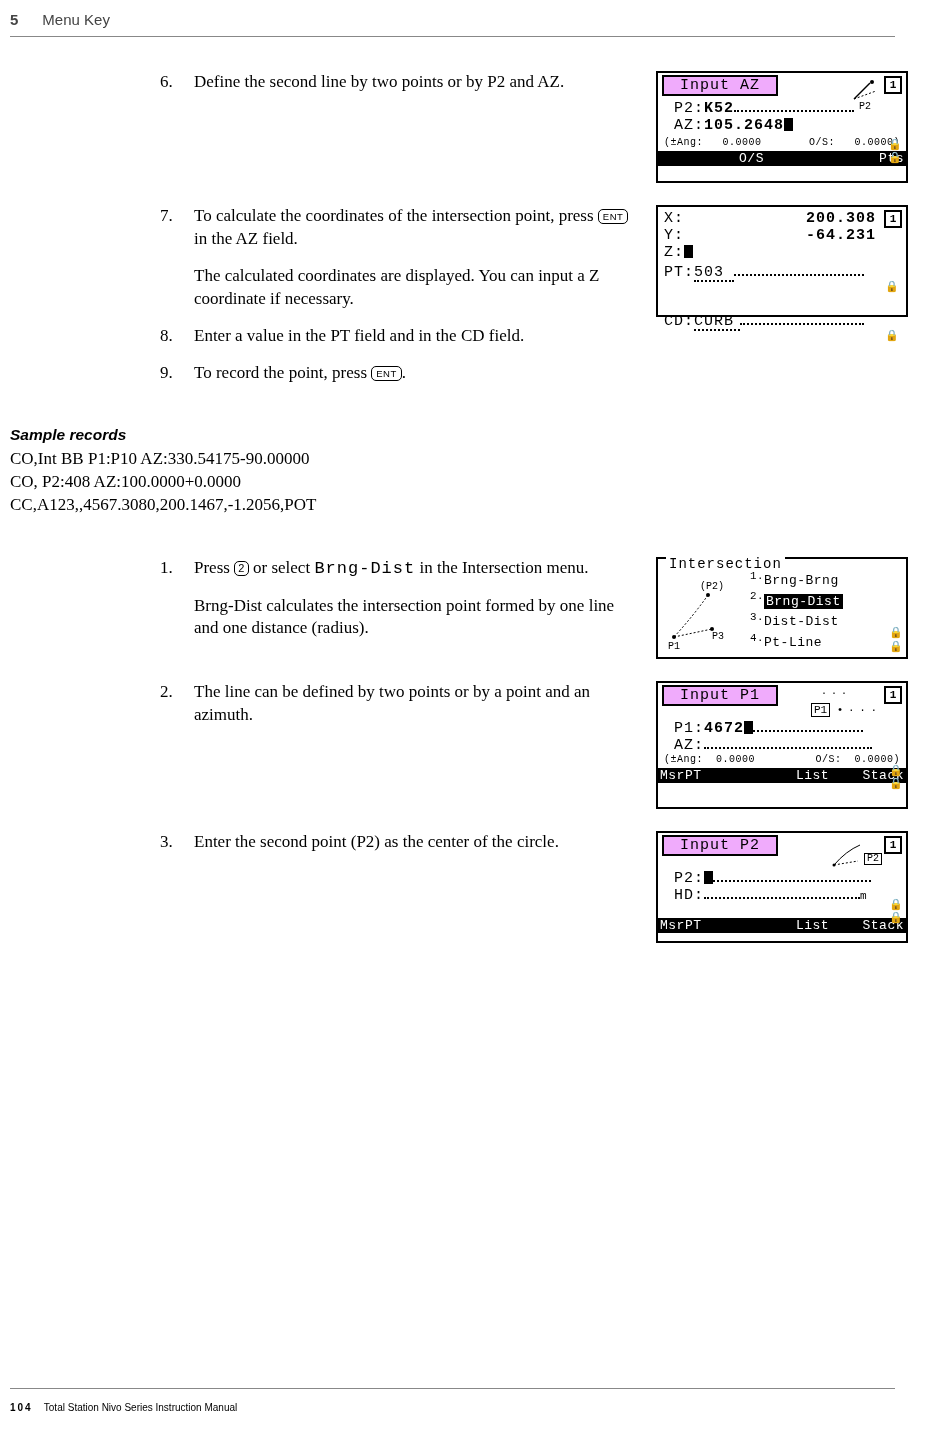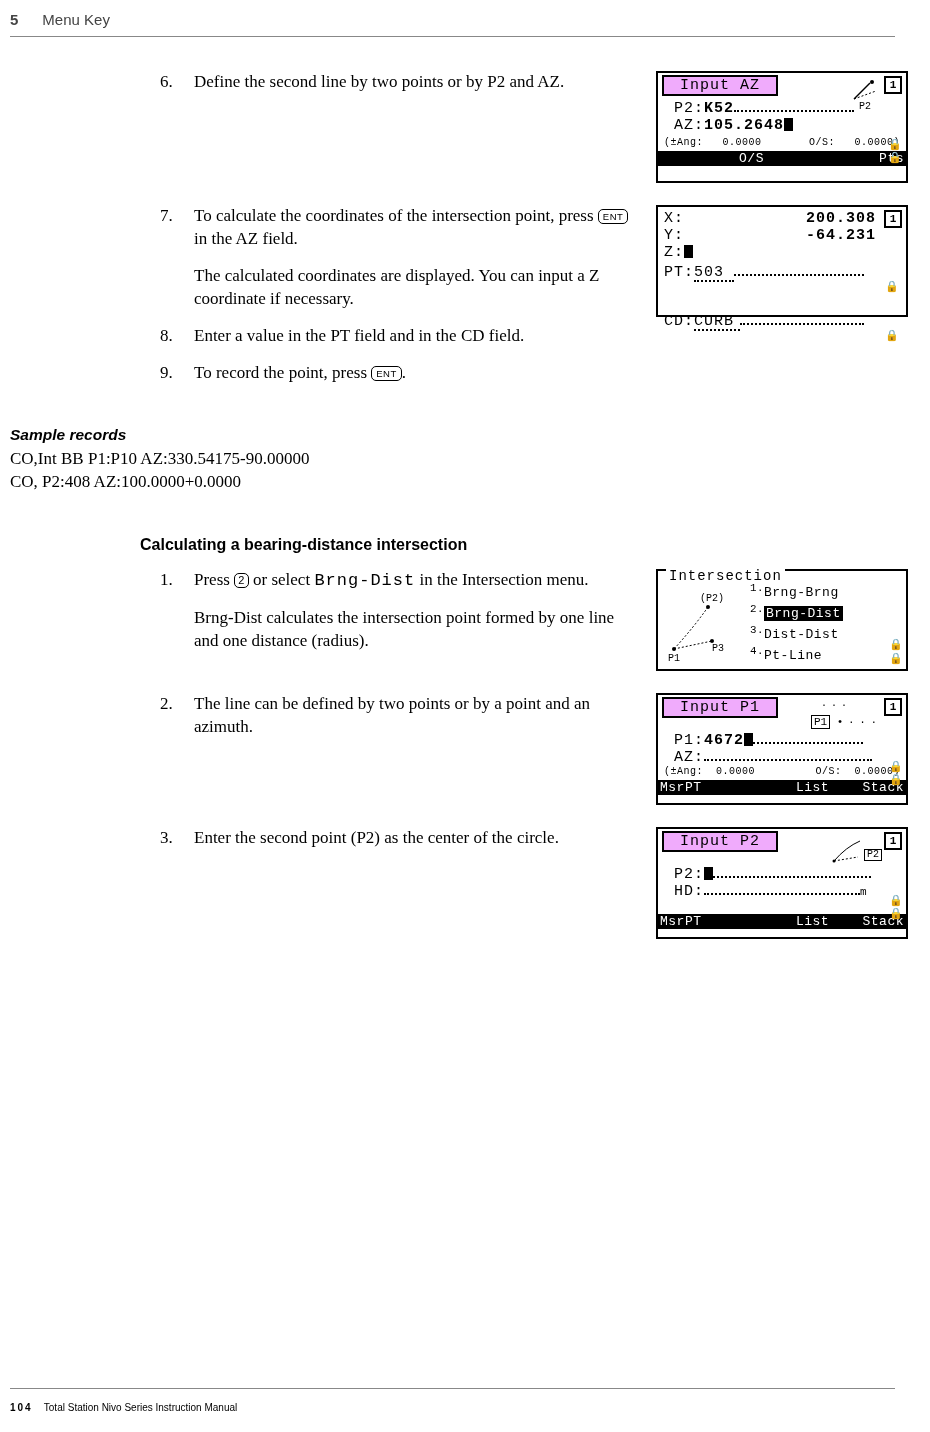--- a/index.html
+++ b/index.html
@@ -325,25 +325,23 @@
         </div>
       </div>
     </div>
 
   </div>
 
   <div class="samp-block">
     <div class="hd">Sample records</div>
     <div>CO,Int BB P1:P10 AZ:330.54175-90.00000</div>
     <div>CO, P2:408 AZ:100.0000+0.0000</div>
+    <div>CC,A123,,4567.3080,200.1467,-1.2056,POT</div>
   </div>
 
-  <div class="content-zone" style="margin-left:130px;">
-    <div class="subhead">Calculating a bearing-distance intersection</div>
-  </div>
 
   <div class="content-zone">
 
     <div class="step-row">
       <div class="step-text">
         <ol class="steps">
             <li>
           <span class="num">1.</span>
           <div class="body">
             <p><span>Press </span><span class="key key-sm">2</span><span> or select </span><span class="mono">Brng-Dist</span><span> in the Intersection menu.</span></p>
@@ -385,21 +383,21 @@
         <ol class="steps">
             <li>
           <span class="num">2.</span>
           <div class="body">
             <p>The line can be defined by two points or by a point and an azimuth.</p>
           </div>
         </li>
           </ol>
       </div>
       <div class="step-screen">
-        <div class="lcd" style="height:112px;">
+        <div class="lcd" style="height:128px;">
           <span class="title-box">Input P1</span>
           <span class="corner-1">1</span>
           <div style="position:absolute;right:30px;top:22px;font-size:11px;">
             <span style="border:1px solid #000;padding:0 2px;">P1</span>
             <span class="dots-line">• · · ·</span>
           </div>
           <div style="position:absolute;right:60px;top:6px;font-size:10px;" class="dots-line">· · ·</div>
           <div class="row" style="margin-top:14px;"> <span>P1:</span><strong>4672</strong><span class="cursor"></span><span class="dotted" style="width:110px;"></span></div>
           <div class="row"> <span>AZ:</span><span class="dotted" style="width:168px;"></span></div>
           <span class="lock" style="bottom:30px;">🔒</span>

